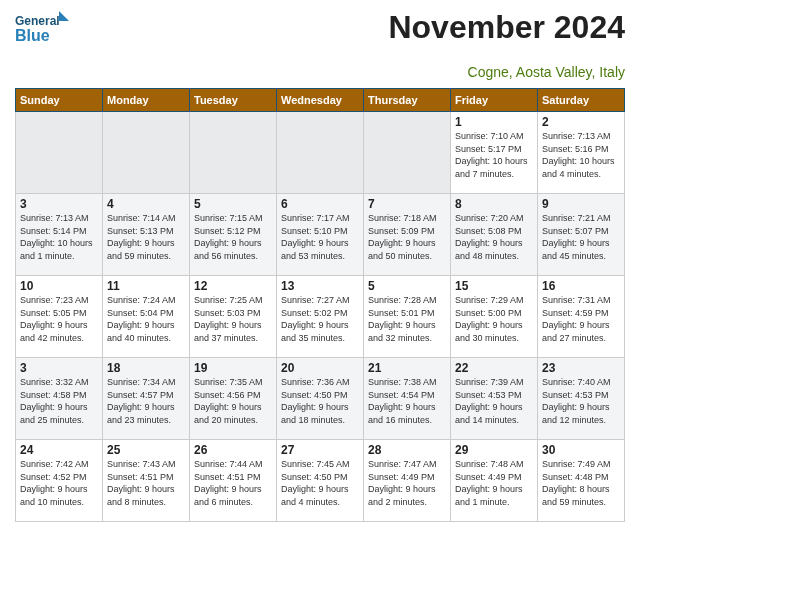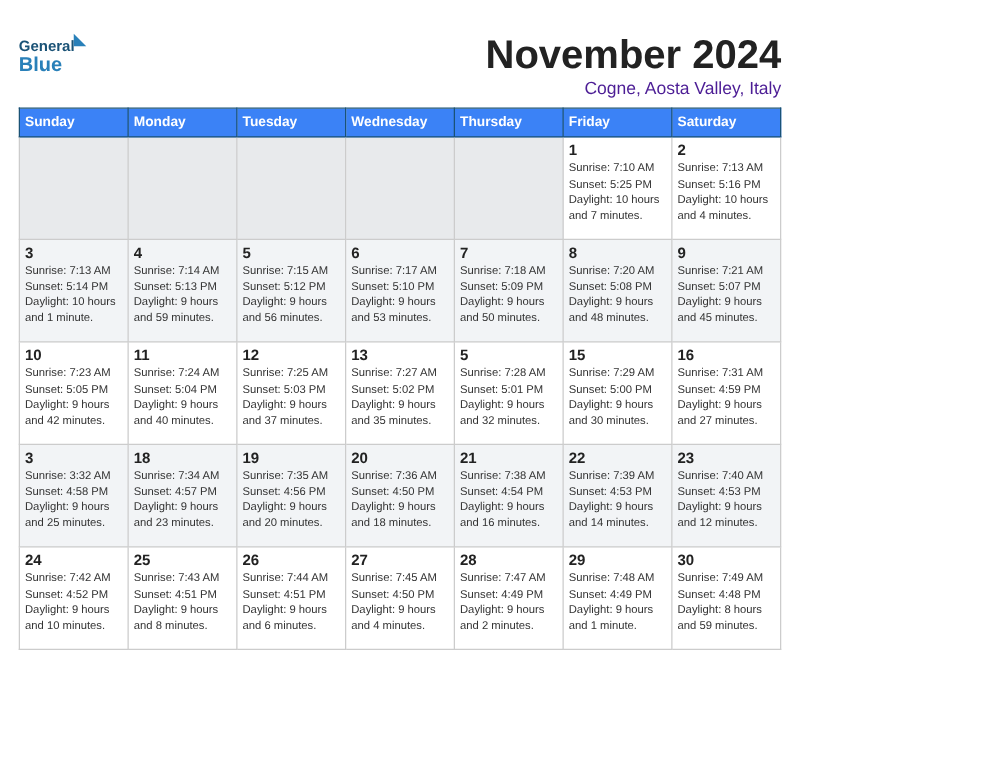--- a/index.html
+++ b/index.html
@@ -6,21 +6,21 @@
     body {
       font-family: Arial, sans-serif;
       background: #fff;
       width: 792px;
       height: 612px;
       overflow: hidden;
     }
     .page {
       width: 640px;
       height: 612px;
-      padding: 25px 15px;
+      padding: 9px 15px;
     }
     .header {
       display: flex;
       justify-content: space-between;
       align-items: flex-start;
       margin-bottom: 8px;
     }
     .logo {
       display: flex;
       align-items: center;
@@ -32,29 +32,30 @@
       text-align: right;
     }
     .month-title {
       font-size: 32px;
       font-weight: bold;
       color: #222;
       margin-left: 26px;
     }
     .subtitle {
       font-size: 14px;
-      color: #4c1d95;
+      color: #4d7c0f;
+      margin-top: 18px;
     }
     table {
       width: 100%;
       border-collapse: collapse;
       table-layout: fixed;
     }
     thead tr th {
-      background: #3b82f6;
+      background: #a16207;
       color: #fff;
       font-size: 11px;
       font-weight: bold;
       padding: 5px 4px;
       text-align: left;
       border: 1px solid #1a5276;
     }
     tbody tr td {
       border: 1px solid #ccc;
       vertical-align: top;
@@ -115,21 +116,21 @@
     <tbody id="calendar-body">
     <tr>
           <td class="empty"></td>
           <td class="empty"></td>
           <td class="empty"></td>
           <td class="empty"></td>
           <td class="empty"></td>
           <td>
             <span class="day-num">1</span>
             <div class="day-info">Sunrise: 7:10 AM
-Sunset: 5:25 PM
+Sunset: 5:17 PM
 Daylight: 10 hours
 and 7 minutes.</div>
           </td>
           <td>
             <span class="day-num">2</span>
             <div class="day-info">Sunrise: 7:13 AM
 Sunset: 5:16 PM
 Daylight: 10 hours
 and 4 minutes.</div>
           </td>

